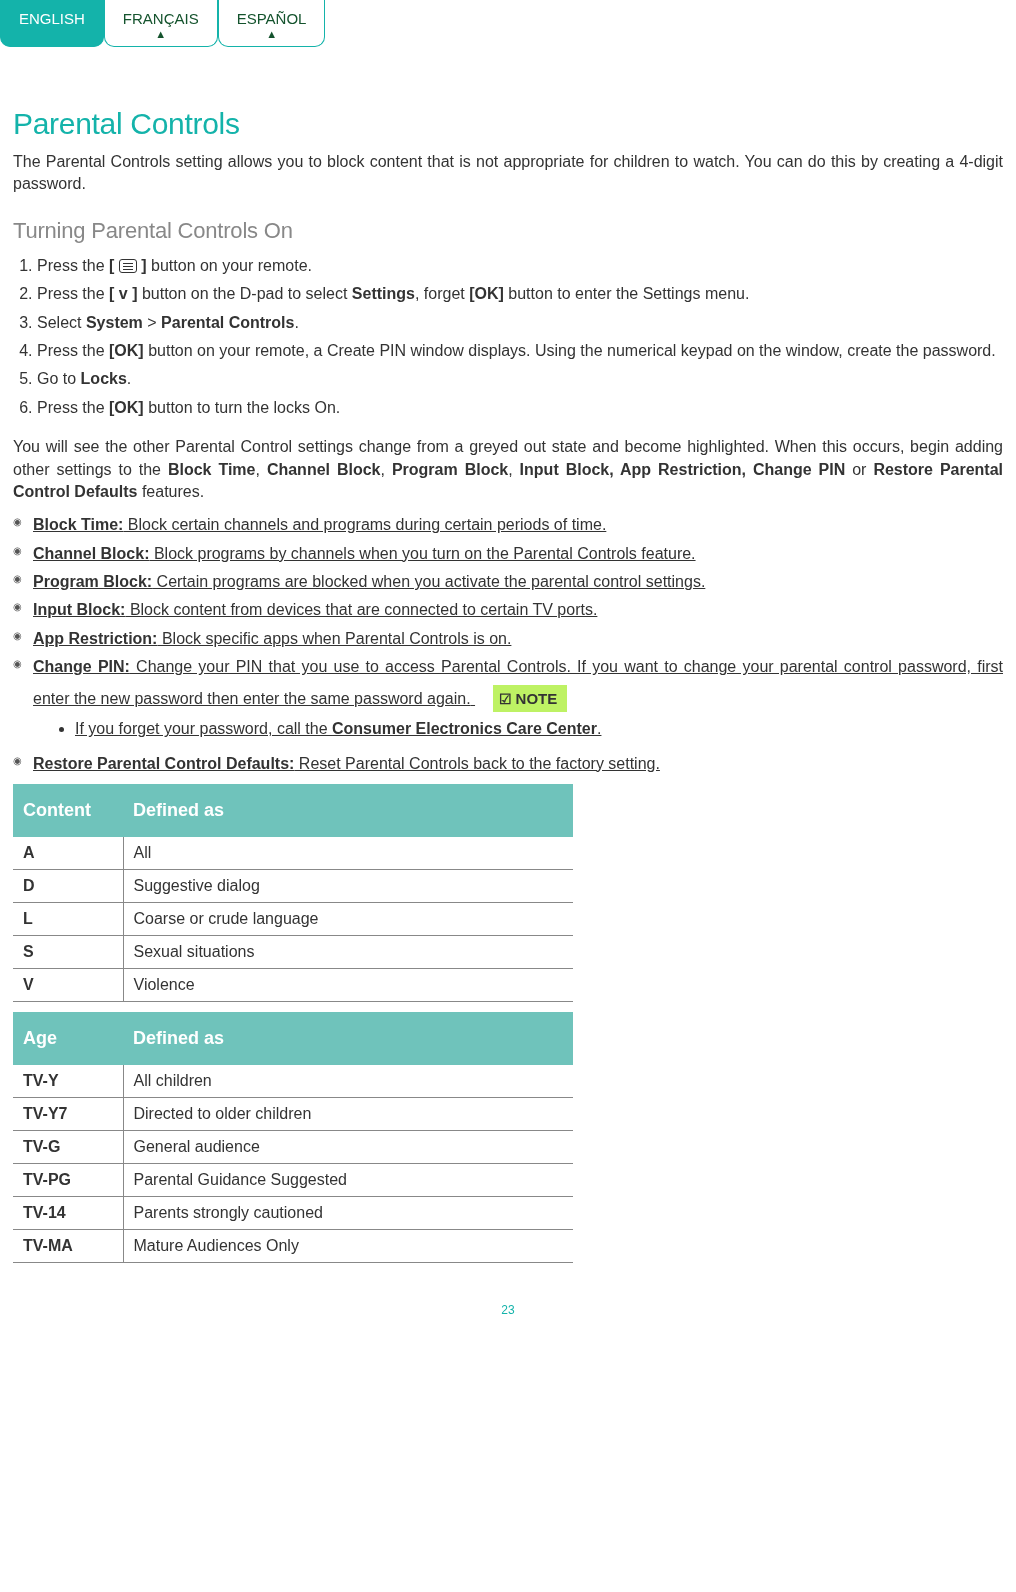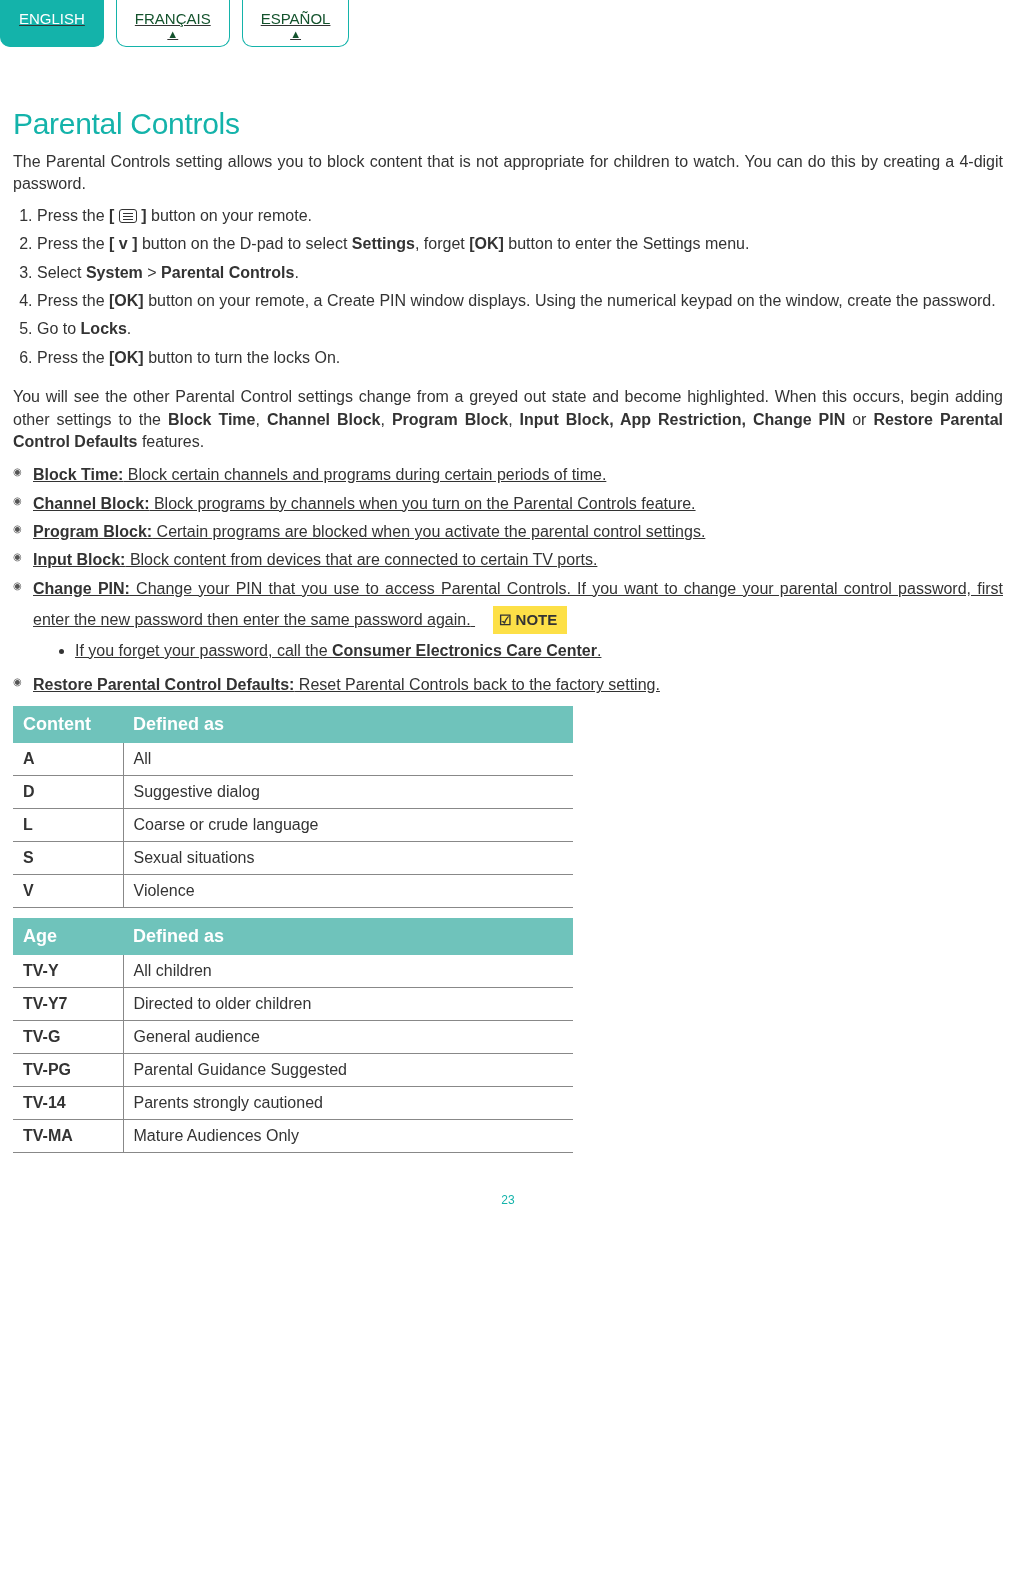--- a/index.html
+++ b/index.html
@@ -3,21 +3,21 @@
 <meta charset="utf-8">
 <style>
   * { box-sizing: border-box; margin: 0; padding: 0; }
   body {
     font-family: Arial, Helvetica, sans-serif;
     font-size: 16px;
     color: #333;
     width: 1016px;
     background: #fff;
   }
-  .tabs { display: flex; gap: 12px; padding: 0 0 0 0; text-decoration: underline; }
+  .tabs { display: flex; padding: 0 0 0 0; }
   .tab {
     padding: 10px 18px 6px;
     border: 1.5px solid #14b3aa;
     border-top: none;
     border-radius: 0 0 10px 10px;
     color: #14532d;
     font-size: 15px;
     font-weight: 500;
     text-align: center;
     min-width: 100px;
@@ -32,26 +32,26 @@
   p { line-height: 1.4; text-align: justify; }
   .intro { margin-bottom: 6px; }
   ol { list-style: decimal; padding-left: 24px; }
   ol li { padding: 3px 0; line-height: 1.4; text-align: justify; }
   .after-steps { margin-top: 14px; margin-bottom: 8px; }
   .feature-list { list-style: none; padding-left: 0; }
   .feature-list > li { position: relative; padding-left: 20px; padding-top:3px; padding-bottom:3px; line-height:1.4; text-align: justify; text-decoration: underline;}
   .feature-list > li::before {
     content: "◉"; position: absolute; left: 0; top: 4px; font-size: 10px; color:#555;
   }
-  .note-box { display:inline-block; background:#fde047; padding:3px 10px 3px 6px; margin: 6px 0 4px 18px; font-weight:bold; font-size:15px;}
+  .note-box { display:inline-block; background:#bef264; padding:3px 10px 3px 6px; margin: 6px 0 4px 18px; font-weight:bold; font-size:15px;}
   .note-box .check { margin-right:4px; font-size:14px;}
   .note-list { list-style: disc; padding-left: 42px; margin-bottom:4px;}
   .note-list li { padding:2px 0; }
   table { border-collapse: collapse; width: 560px; margin-top:6px; margin-bottom: 10px;}
-  th { background:#6fc3bb; color:#fff; text-align:left; padding:8px 10px; font-size:18px; font-weight:bold;}
+  th { background:#6fc3bb; color:#fff; text-align:left; padding:16px 10px; font-size:18px; font-weight:bold;}
   th:first-child { width: 110px; }
   td { padding: 7px 10px; border-bottom:1px solid #888; }
   td:first-child { font-weight:bold; border-right:1px solid #888;}
   .remote-icon { display:inline-block; vertical-align:middle; width:18px; height:14px; border:1.5px solid #333; border-radius:3px; position:relative; top:-1px;}
   .remote-icon::before{ content:""; position:absolute; left:3px; right:3px; top:3px; height:1.5px; background:#333; box-shadow: 0 3px 0 #333, 0 6px 0 #333;}
   .pagenum{ text-align:center; color:#14b3aa; font-size:12px; margin-top:40px;}
   b{font-weight:bold;}
 </style>
 </head>
 <body>
@@ -69,38 +69,40 @@
     <span>ESPAÑOL</span>
     <span class="arrow">▲</span>
   </div>
 </div>
 
 <div class="content">
 
   <h1>Parental Controls</h1>
   <p class="intro">The Parental Controls setting allows you to block content that is not appropriate for children to watch. You can do this by creating a 4-digit password.</p>
 
+  <h2>Turning Parental Controls On</h2>
   <ol>
     <li><span>Press the </span><b>[ <span class="remote-icon"></span> ]</b><span> button on your remote.</span></li>
     <li><span>Press the </span><b>[ v ]</b><span> button on the D-pad to select </span><b>Settings</b><span>, forget </span><b>[OK]</b><span> button to enter the Settings menu.</span></li>
     <li><span>Select </span><b>System</b><span> &gt; </span><b>Parental Controls</b><span>.</span></li>
     <li><span>Press the </span><b>[OK]</b><span> button on your remote, a Create PIN window displays. Using the numerical keypad on the window, create the password.</span></li>
     <li><span>Go to </span><b>Locks</b><span>.</span></li>
     <li><span>Press the </span><b>[OK]</b><span> button to turn the locks On.</span></li>
   </ol>
 
   <p class="after-steps">
     <span>You will see the other Parental Control settings change from a greyed out state and become highlighted. When this occurs, begin adding other settings to the </span><b>Block Time</b><span>, </span><b>Channel Block</b><span>, </span><b>Program Block</b><span>, </span><b>Input Block, App Restriction, Change PIN</b><span> or </span><b>Restore Parental Control Defaults</b><span> features.</span>
   </p>
 
   <ul class="feature-list">
     <li><b>Block Time:</b><span> Block certain channels and programs during certain periods of time.</span></li>
     <li><b>Channel Block:</b><span> Block programs by channels when you turn on the Parental Controls feature.</span></li>
     <li><b>Program Block:</b><span> Certain programs are blocked when you activate the parental control settings.</span></li>
     <li><b>Input Block:</b><span> Block content from devices that are connected to certain TV ports.</span></li>
+    <li><b>App Restriction:</b><span> Block specific apps when Parental Controls is on.</span></li>
     <li><b>Change PIN:</b><span> Change your PIN that you use to access Parental Controls. If you want to change your parental control password, first enter the new password then enter the same password again.</span>
       <div class="note-box"><span class="check">☑</span><span>NOTE</span></div>
       <ul class="note-list">
         <li><span>If you forget your password, call the </span><b>Consumer Electronics Care Center</b><span>.</span></li>
       </ul>
     </li>
     <li><b>Restore Parental Control Defaults:</b><span> Reset Parental Controls back to the factory setting.</span></li>
   </ul>
 
   <table>

